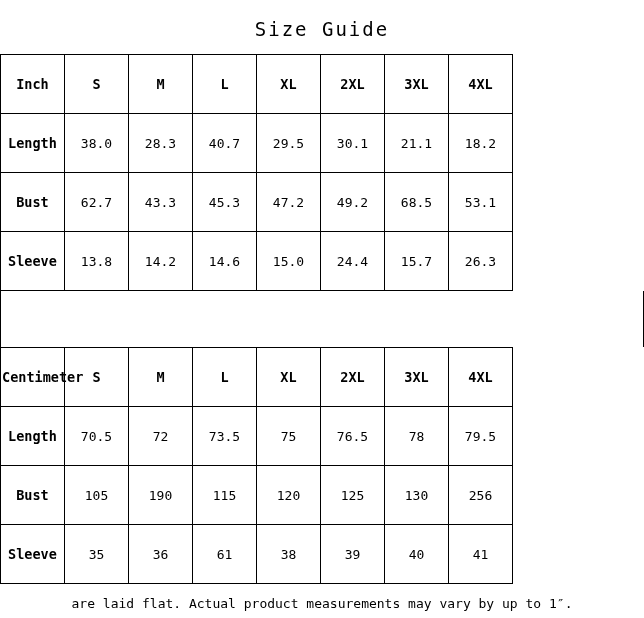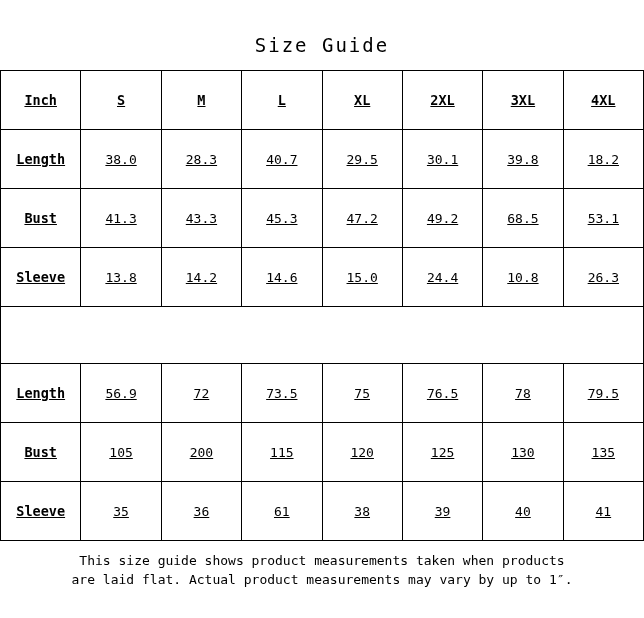--- a/index.html
+++ b/index.html
@@ -19,29 +19,28 @@
     height: 618px;
     position: relative;
     box-sizing: border-box;
     background: #ffffff;
   }
   .title {
     text-align: center;
     font-size: 19px;
     letter-spacing: 2px;
     font-weight: 400;
-    padding-top: 34px;
+    padding-top: 18px;
     padding-bottom: 14px;
     font-family: "DejaVu Sans Mono", monospace;
   }
   table.size-table {
     border-collapse: collapse;
-    width: 644px;
+    width: 513px;
     table-layout: fixed;
-    text-decoration: underline;
   }
   table.size-table td {
     border: 1px solid #000000;
     height: 56px;
     text-align: center;
     vertical-align: middle;
     font-size: 13px;
     font-family: "DejaVu Sans Mono", monospace;
   }
   table.size-table td.rowhead {
@@ -90,81 +89,90 @@
         <td class="colhead">3XL</td>
         <td class="colhead">4XL</td>
       </tr>
       <tr>
         <td class="rowhead">Length</td>
         <td>38.0</td>
         <td>28.3</td>
         <td>40.7</td>
         <td>29.5</td>
         <td>30.1</td>
-        <td>39.8</td>
+        <td>21.1</td>
         <td>18.2</td>
       </tr>
       <tr>
         <td class="rowhead">Bust</td>
-        <td>41.3</td>
+        <td>62.7</td>
         <td>43.3</td>
         <td>45.3</td>
         <td>47.2</td>
         <td>49.2</td>
         <td>68.5</td>
         <td>53.1</td>
       </tr>
       <tr>
         <td class="rowhead">Sleeve</td>
         <td>13.8</td>
         <td>14.2</td>
         <td>14.6</td>
         <td>15.0</td>
         <td>24.4</td>
-        <td>10.8</td>
+        <td>15.7</td>
         <td>26.3</td>
       </tr>
     </tbody>
   </table>
 
   <div class="spacer"></div>
 
   <table class="size-table">
     <tbody>
       <tr>
+        <td class="rowhead">Centimeter</td>
+        <td class="colhead">S</td>
+        <td class="colhead">M</td>
+        <td class="colhead">L</td>
+        <td class="colhead">XL</td>
+        <td class="colhead">2XL</td>
+        <td class="colhead">3XL</td>
+        <td class="colhead">4XL</td>
+      </tr>
+      <tr>
         <td class="rowhead">Length</td>
-        <td>56.9</td>
+        <td>70.5</td>
         <td>72</td>
         <td>73.5</td>
         <td>75</td>
         <td>76.5</td>
         <td>78</td>
         <td>79.5</td>
       </tr>
       <tr>
         <td class="rowhead">Bust</td>
         <td>105</td>
-        <td>200</td>
+        <td>190</td>
         <td>115</td>
         <td>120</td>
         <td>125</td>
         <td>130</td>
-        <td>135</td>
+        <td>256</td>
       </tr>
       <tr>
         <td class="rowhead">Sleeve</td>
         <td>35</td>
         <td>36</td>
         <td>61</td>
         <td>38</td>
         <td>39</td>
         <td>40</td>
         <td>41</td>
       </tr>
     </tbody>
   </table>
 
   <div class="footnote">
-    <div>This size guide shows product measurements taken when products</div>
     <div>are laid flat. Actual product measurements may vary by up to 1″.</div>
   </div>
 
 </div>
 
 </body></html>

